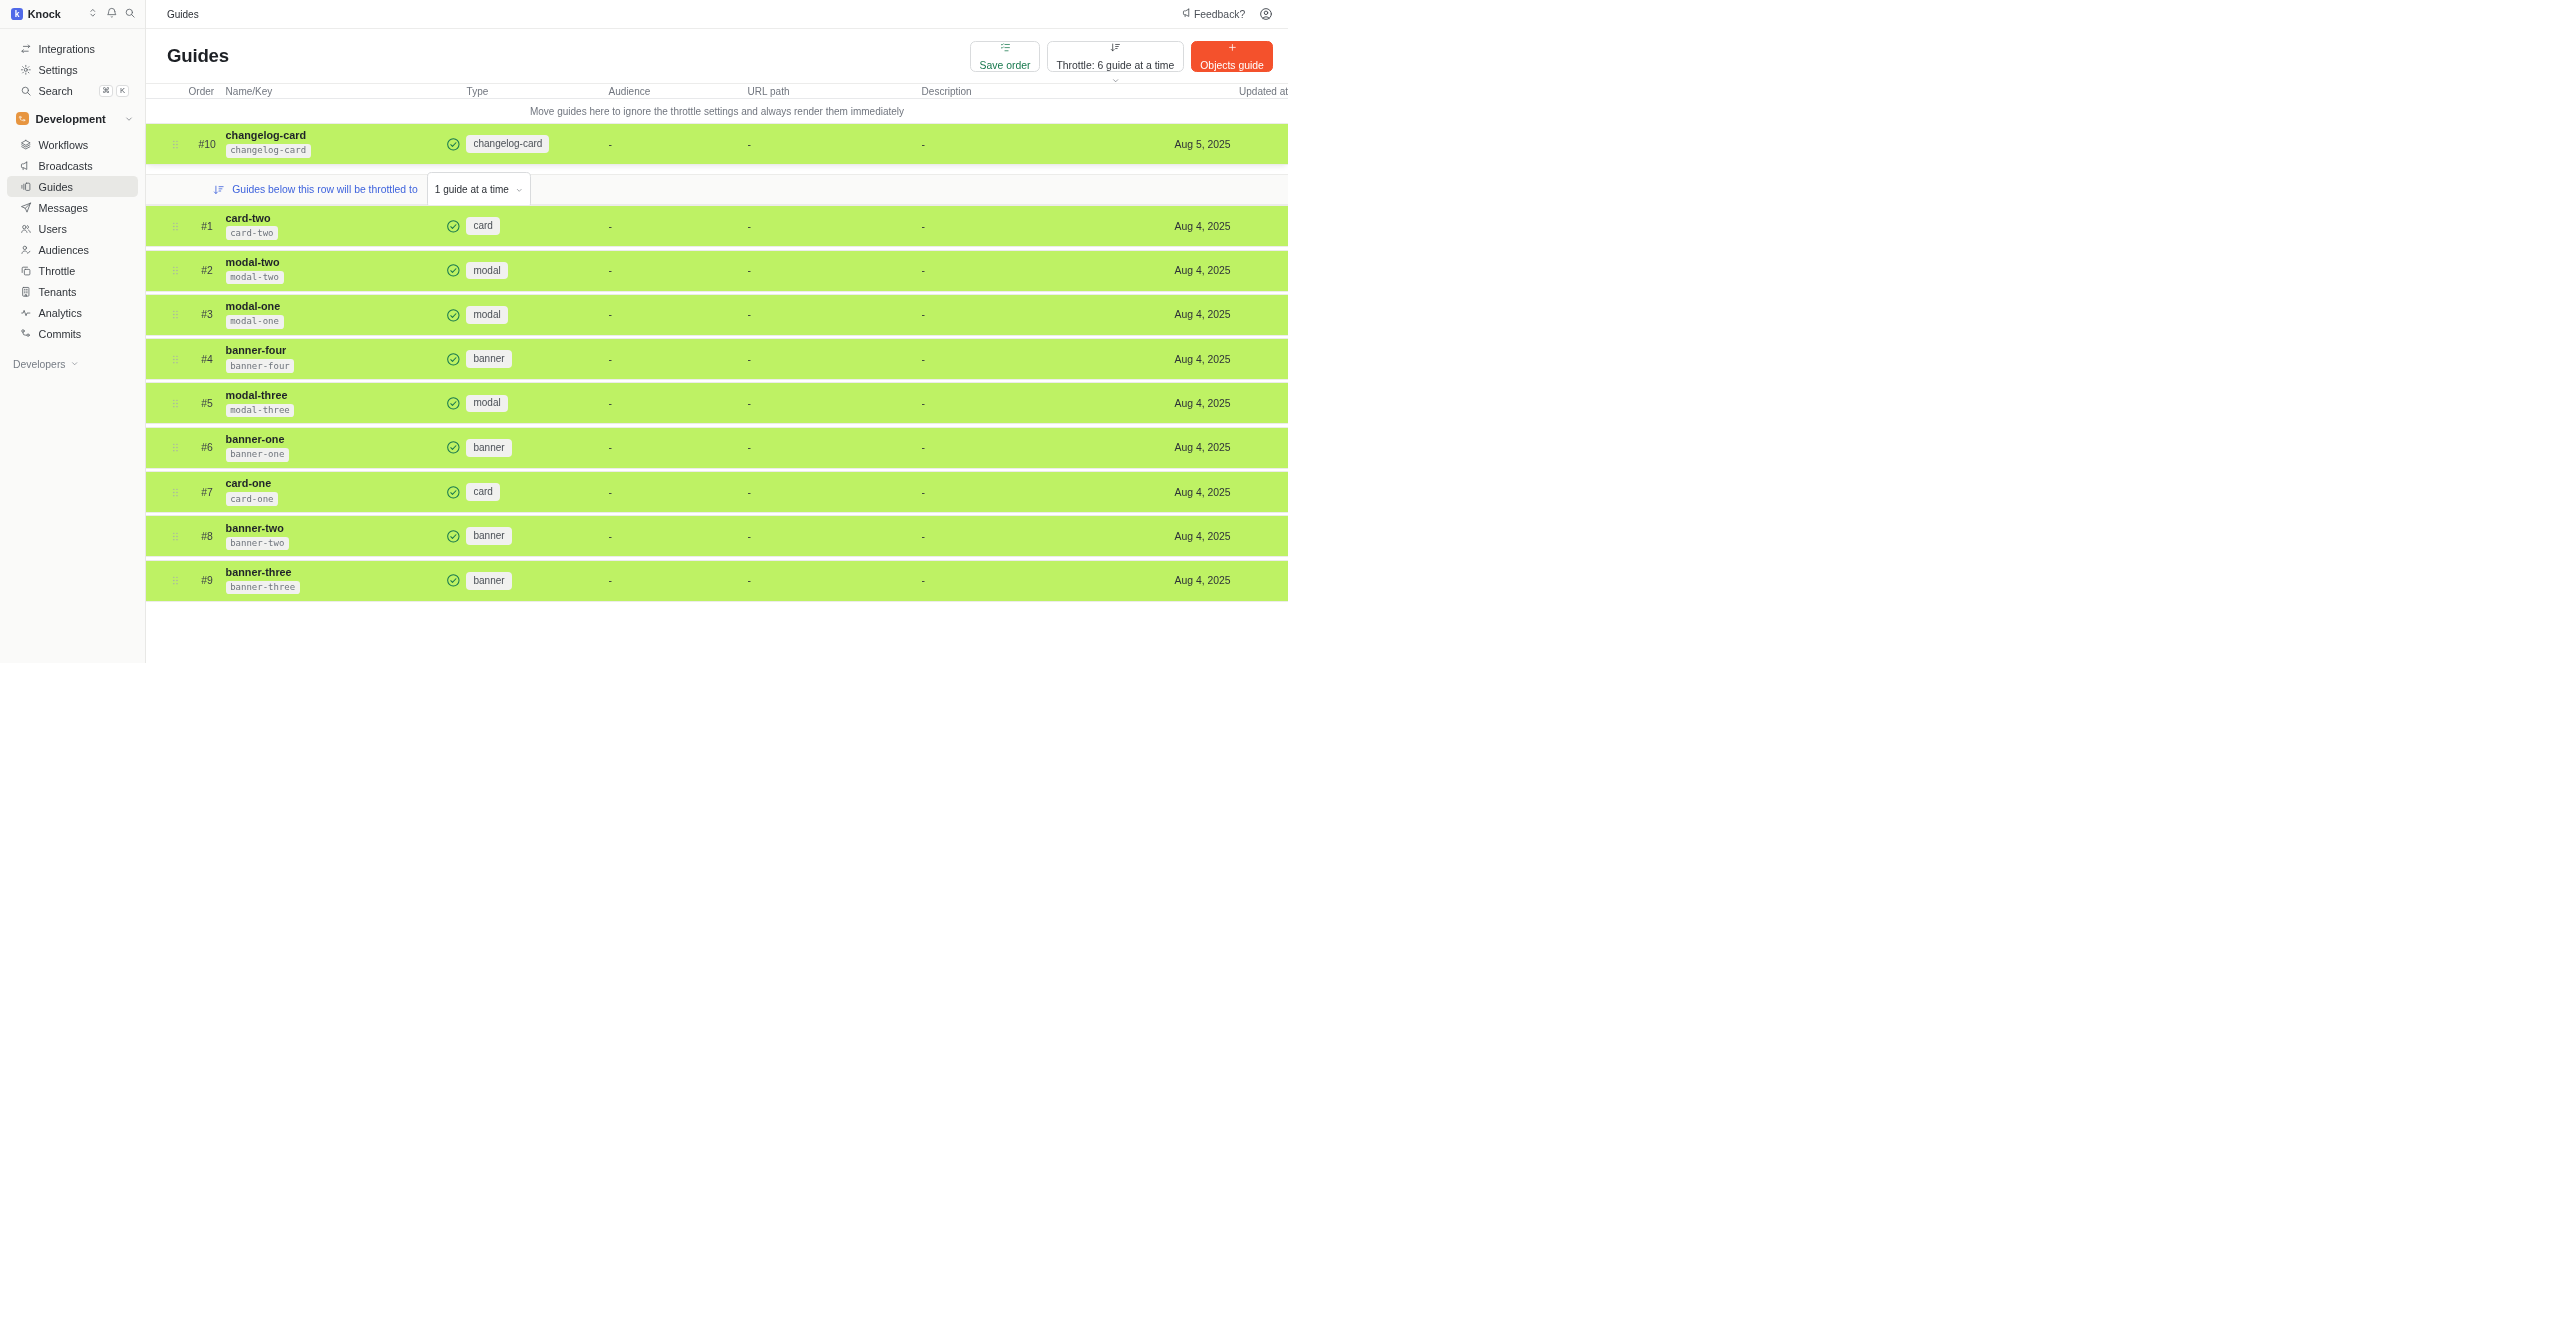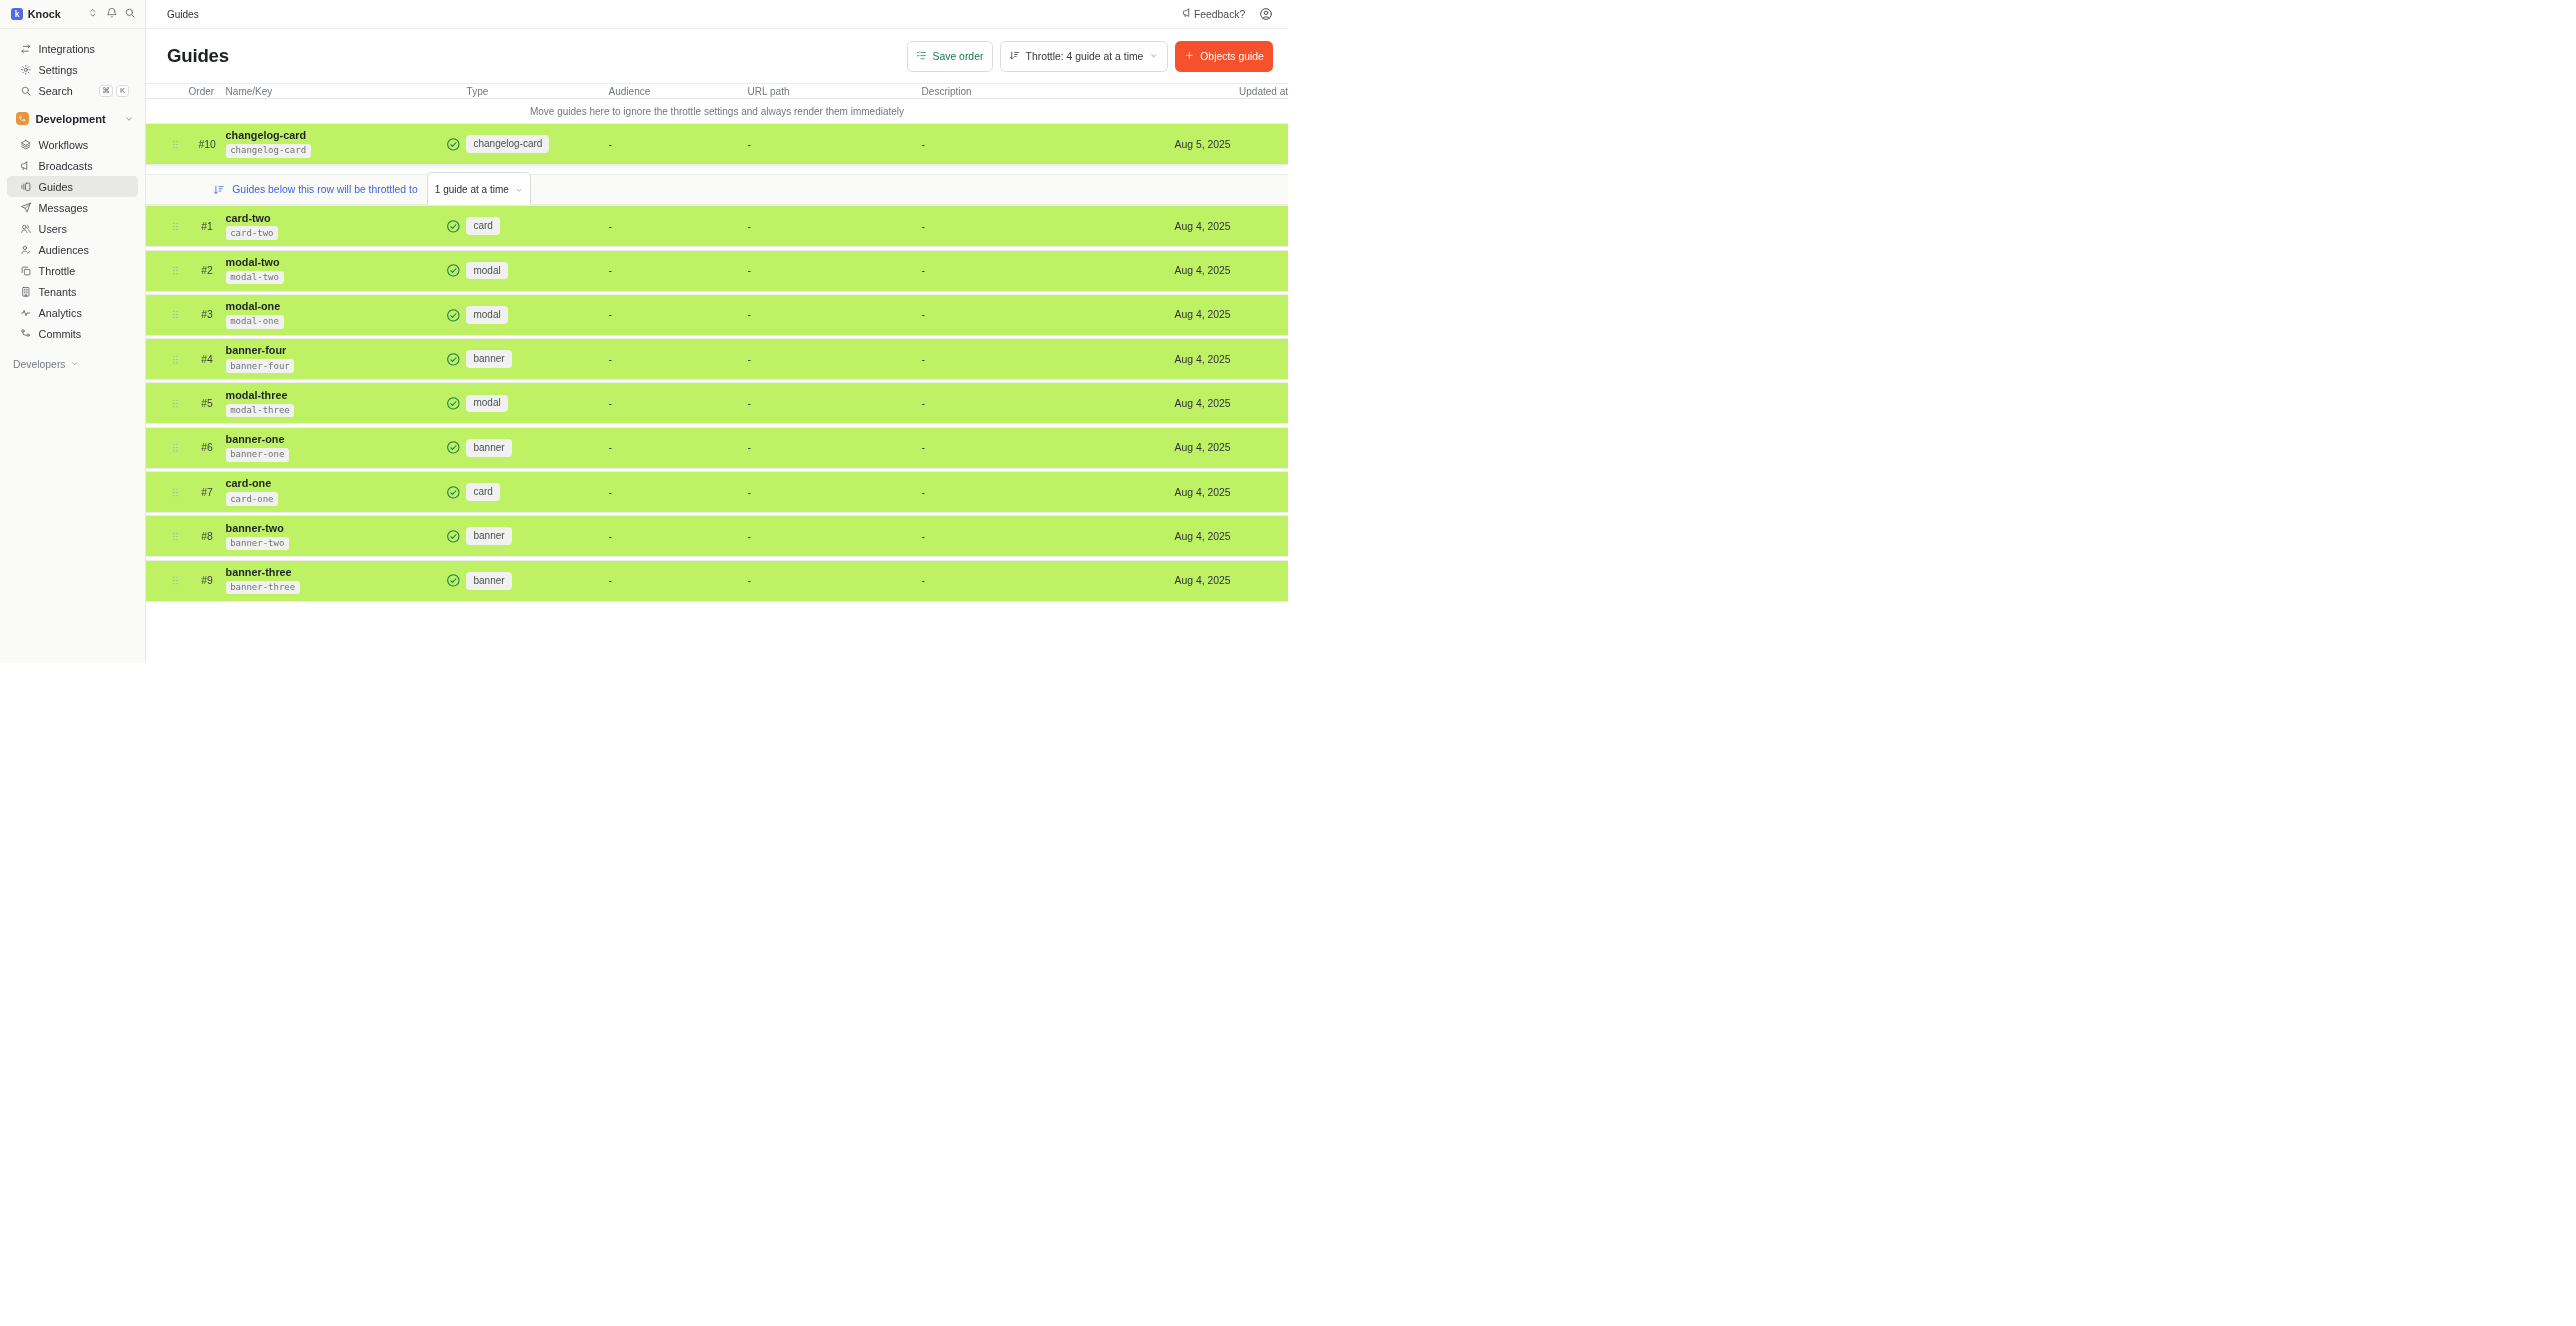--- a/index.html
+++ b/index.html
@@ -38,21 +38,21 @@
   .crumb { font-size:10px; color:#2b2f35; }
   .topbar-right { margin-left:auto; display:flex; align-items:center; gap:14px; color:#4b5057; }
   .feedback { display:flex; align-items:center; gap:0; font-size:10.4px; cursor:pointer; }
   .feedback svg { width:11.6px; height:11.6px; }
   .avatar { display:flex; cursor:pointer; }
   .avatar svg { width:14px; height:14px; }
 
   .page-header { height:54px; display:flex; align-items:center; padding:0 14.7px 0 21px; }
   .page-title { font-size:18.6px; font-weight:700; color:#1d2025; letter-spacing:-0.2px; }
   .actions { margin-left:auto; display:flex; align-items:center; gap:7px; }
-  .btn { height:31px; display:flex; align-items:center; gap:5.4px; padding:0 8.5px; border:0.8px solid #d9dbdd; border-radius:5.4px; background:#fff; font-size:10.4px; font-weight:500; cursor:pointer; }
+  .btn { height:31px; display:flex; align-items:center; gap:5.4px; padding:0 8.5px; border:0.8px solid #d9dbdd; border-radius:5.4px; background:#fff; font-size:10.4px; font-weight:500; cursor:pointer;flex-direction:column; }
   .btn svg { width:10.8px; height:10.8px; }
   .btn-save { color:var(--green,#18794e); }
   .btn-throttle { color:#33373d; }
   .btn-throttle .chev { color:#6b7077; display:flex; }
   .btn-throttle .chev svg { width:9.3px; height:9.3px; }
   .btn-create { background:var(--accent,#f4512c); border-color:var(--accent,#f4512c); color:#fff; }
 
   
   .grid { display:grid; grid-template-columns:18.6px 37px 220px 163px 139px 174px 253px 1fr; padding-left:24px; align-items:center; }
   .thead { height:16px; border-top:0.8px solid #ececeb; border-bottom:0.8px solid #e8e9eb; font-size:10px; color:#71767f; }
@@ -291,21 +291,21 @@
                 <path d="M3 12.5 4.6 14 7.5 11"></path>
                 <path d="M11 5.5h10M11 12.5h10M11 19.5h7"></path>
               </svg></span>
           <span>Save order</span>
         </button>
         <button class="btn btn-throttle">
           <span class="ic"><svg viewBox="0 0 24 24" fill="none" stroke="currentColor" stroke-width="1.7" stroke-linecap="round" stroke-linejoin="round">
                 <path d="M6 4.5v15M2.8 16.5 6 19.7l3.2-3.2"></path>
                 <path d="M12.5 5.5H21M12.5 10h6M12.5 14.5h3.5"></path>
               </svg></span>
-          <span>Throttle: 4 guide at a time</span>
+          <span>Throttle: 6 guide at a time</span>
           <span class="chev">
               <svg viewBox="0 0 24 24" fill="none" stroke="currentColor" stroke-width="1.7" stroke-linecap="round" stroke-linejoin="round">
                 <path d="M6.5 9.5 12 15l5.5-5.5"></path>
               </svg>
             </span>
         </button>
         <button class="btn btn-create">
           <span class="ic"><svg viewBox="0 0 24 24" fill="none" stroke="currentColor" stroke-width="1.7" stroke-linecap="round" stroke-linejoin="round">
                 <path d="M12 5.5v13M5.5 12h13"></path>
               </svg></span>

